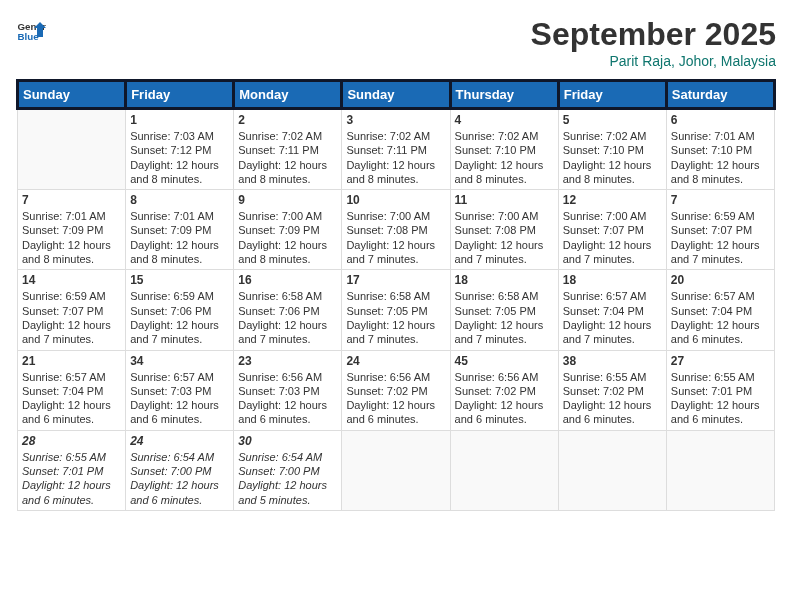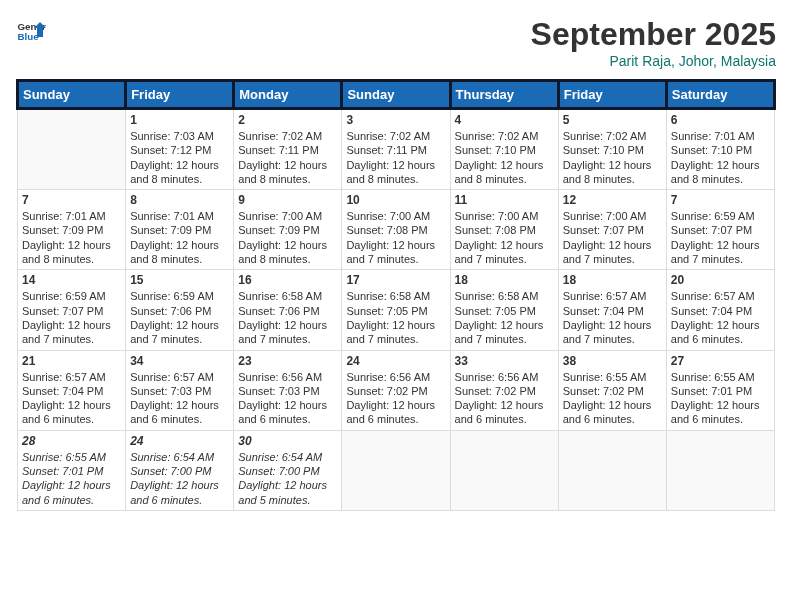--- a/index.html
+++ b/index.html
@@ -285,21 +285,21 @@
 and 6 minutes.</div>
           </td>
           <td>
             <span class="day-num">24</span>
             <div class="cell-text" style="white-space: pre-line;">Sunrise: 6:56 AM
 Sunset: 7:02 PM
 Daylight: 12 hours
 and 6 minutes.</div>
           </td>
           <td>
-            <span class="day-num">33</span>
+            <span class="day-num">45</span>
             <div class="cell-text" style="white-space: pre-line;">Sunrise: 6:56 AM
 Sunset: 7:02 PM
 Daylight: 12 hours
 and 6 minutes.</div>
           </td>
           <td>
             <span class="day-num">38</span>
             <div class="cell-text" style="white-space: pre-line;">Sunrise: 6:55 AM
 Sunset: 7:02 PM
 Daylight: 12 hours

